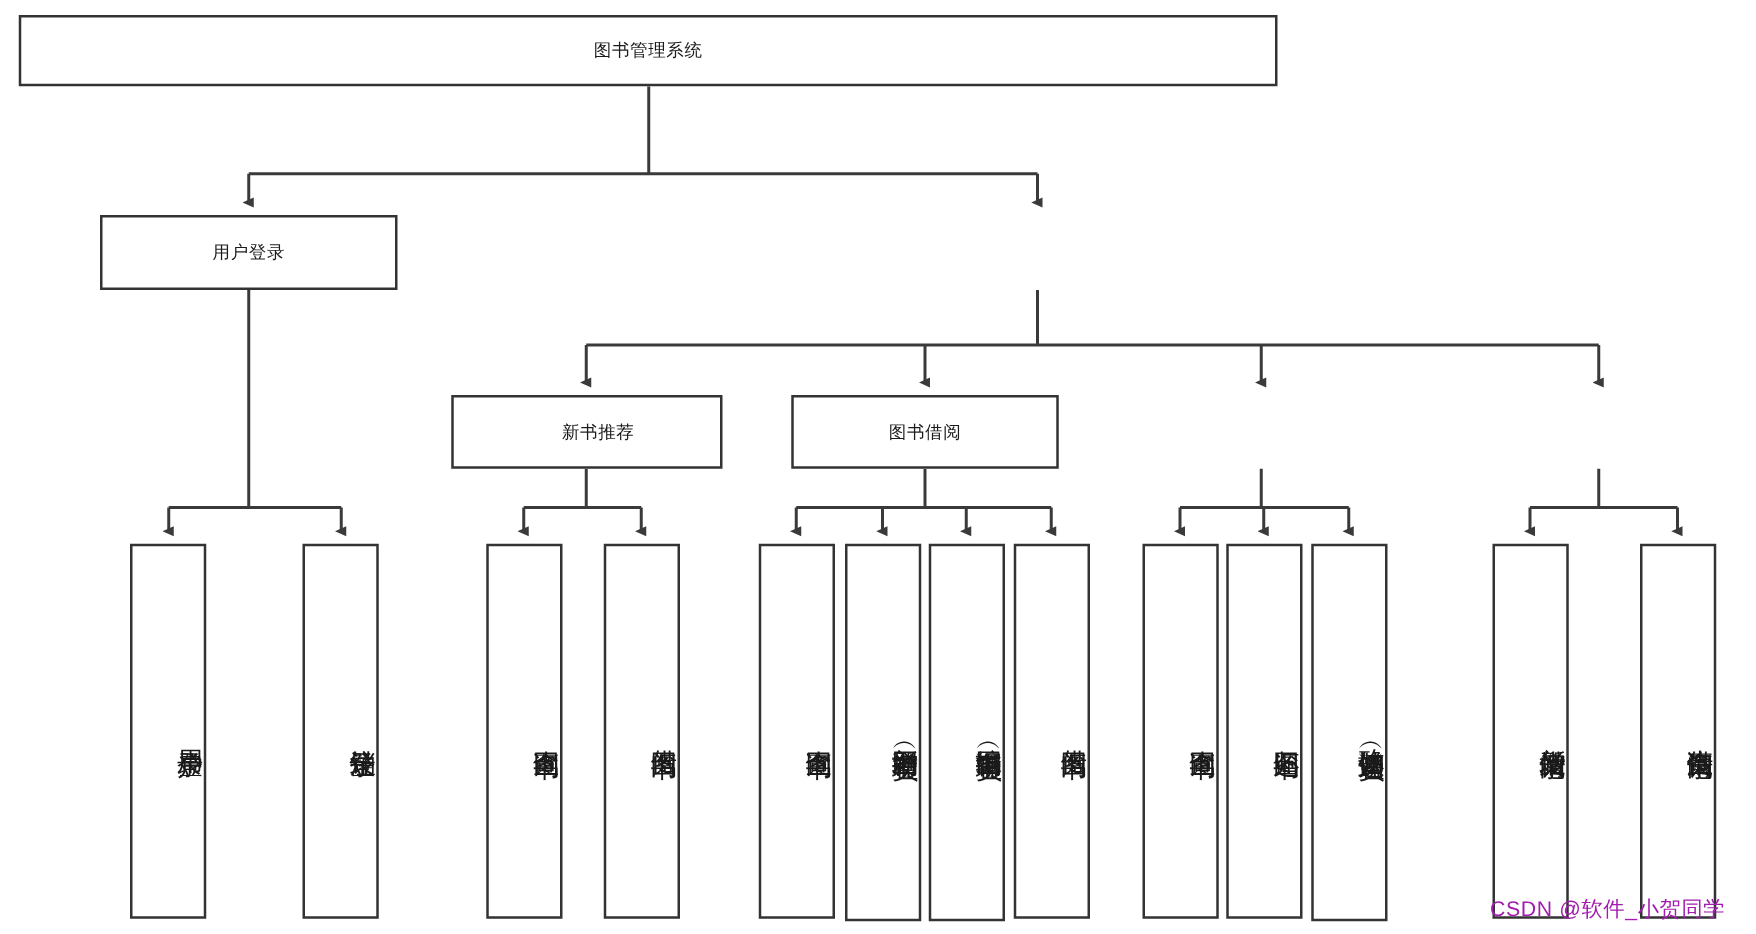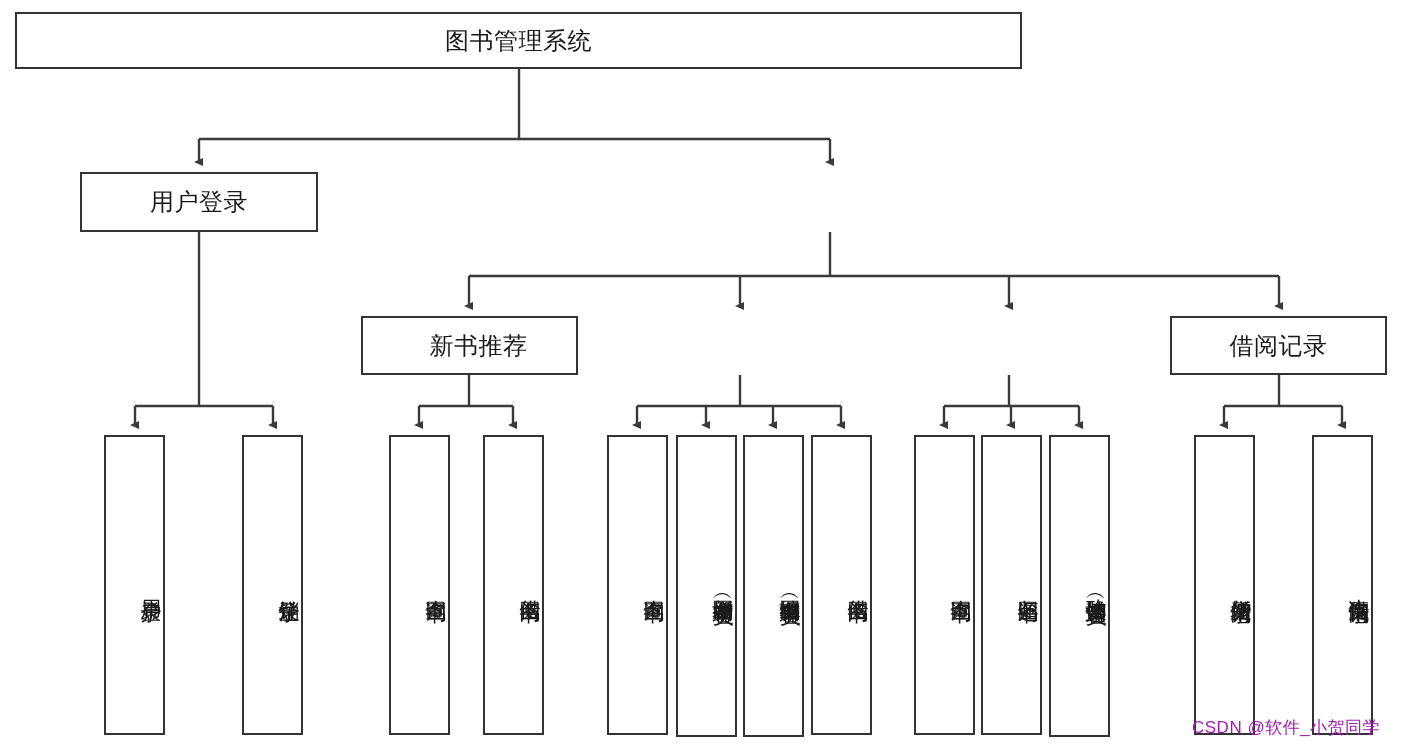--- a/index.html
+++ b/index.html
@@ -29,21 +29,21 @@
     position: absolute;
     box-sizing: border-box;
     background: #ffffff;
     border: 2px solid #333333;
     display: flex;
     align-items: center;
     justify-content: center;
     color: #1a1a1a;
   }
   .node.horiz {
-    font-size: 24px;
+    font-size: 14px;
     letter-spacing: 0.5px;
   }
   .node.vert {
     writing-mode: vertical-rl;
     text-orientation: upright;
     font-size: 21px;
     line-height: 1.12;
     letter-spacing: 1px;
     padding: 8px 0;
     align-items: flex-start;
@@ -123,22 +123,22 @@
     <span>图书管理系统</span>
   </div>
 
   <div class="node horiz" style="left: 80px; top: 172px; width: 238px; height: 60px;">
     <span>用户登录</span>
   </div>
 
   <div class="node horiz" style="left: 361px; top: 316px; width: 217px; height: 59px; padding-left: 18px;">
     <span>新书推荐</span>
   </div>
-  <div class="node horiz" style="left: 1170px; top: 316px; width: 217px; height: 59px;">
-    <span>借阅记录</span>
+  <div class="node horiz" style="left: 633px; top: 316px; width: 214px; height: 59px;">
+    <span>图书借阅</span>
   </div>
 
   <div class="node vert" style="left: 104px; top: 435px; width: 61px; height: 300px;">
     <span class="vtext">用户登录</span>
   </div>
   <div class="node vert" style="left: 242px; top: 435px; width: 61px; height: 300px;">
     <span class="vtext">注销登录</span>
   </div>
   <div class="node vert" style="left: 389px; top: 435px; width: 61px; height: 300px;">
     <span class="vtext">查询图书</span>

